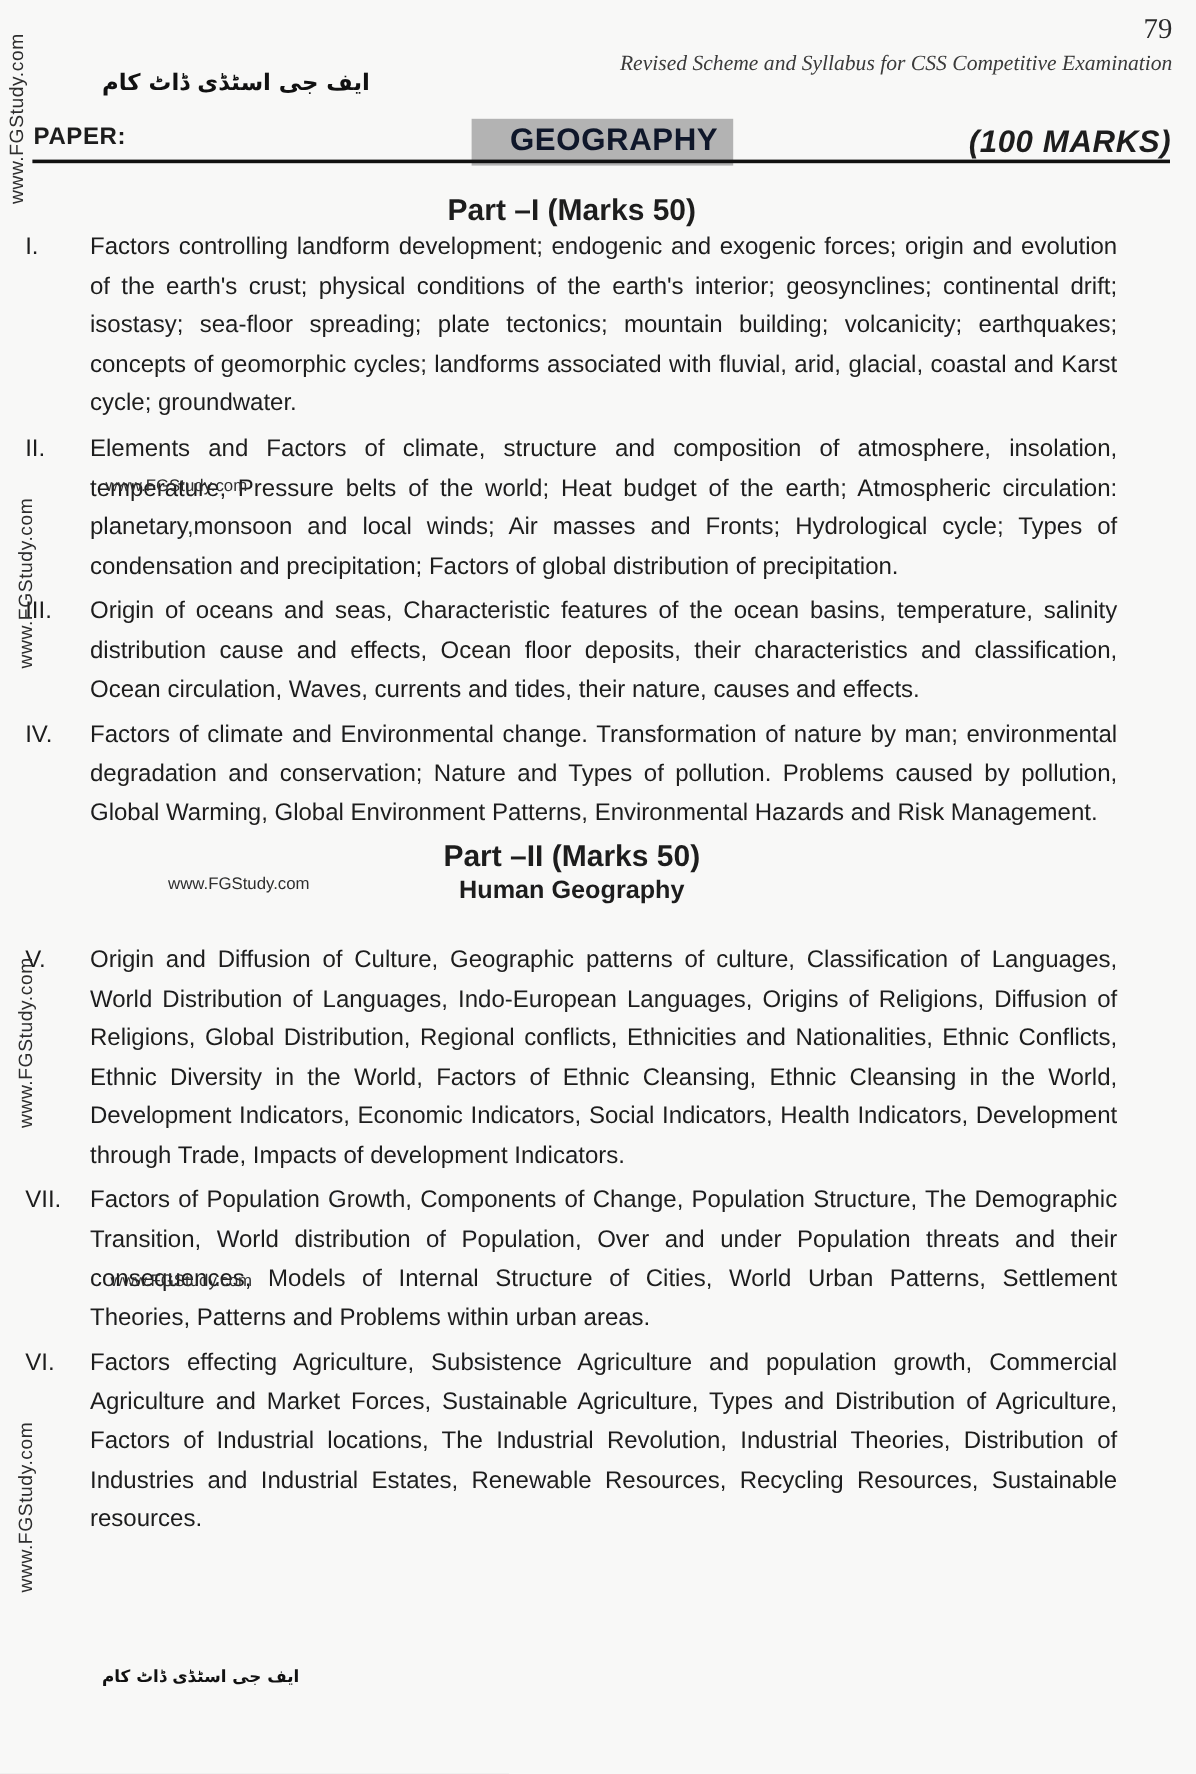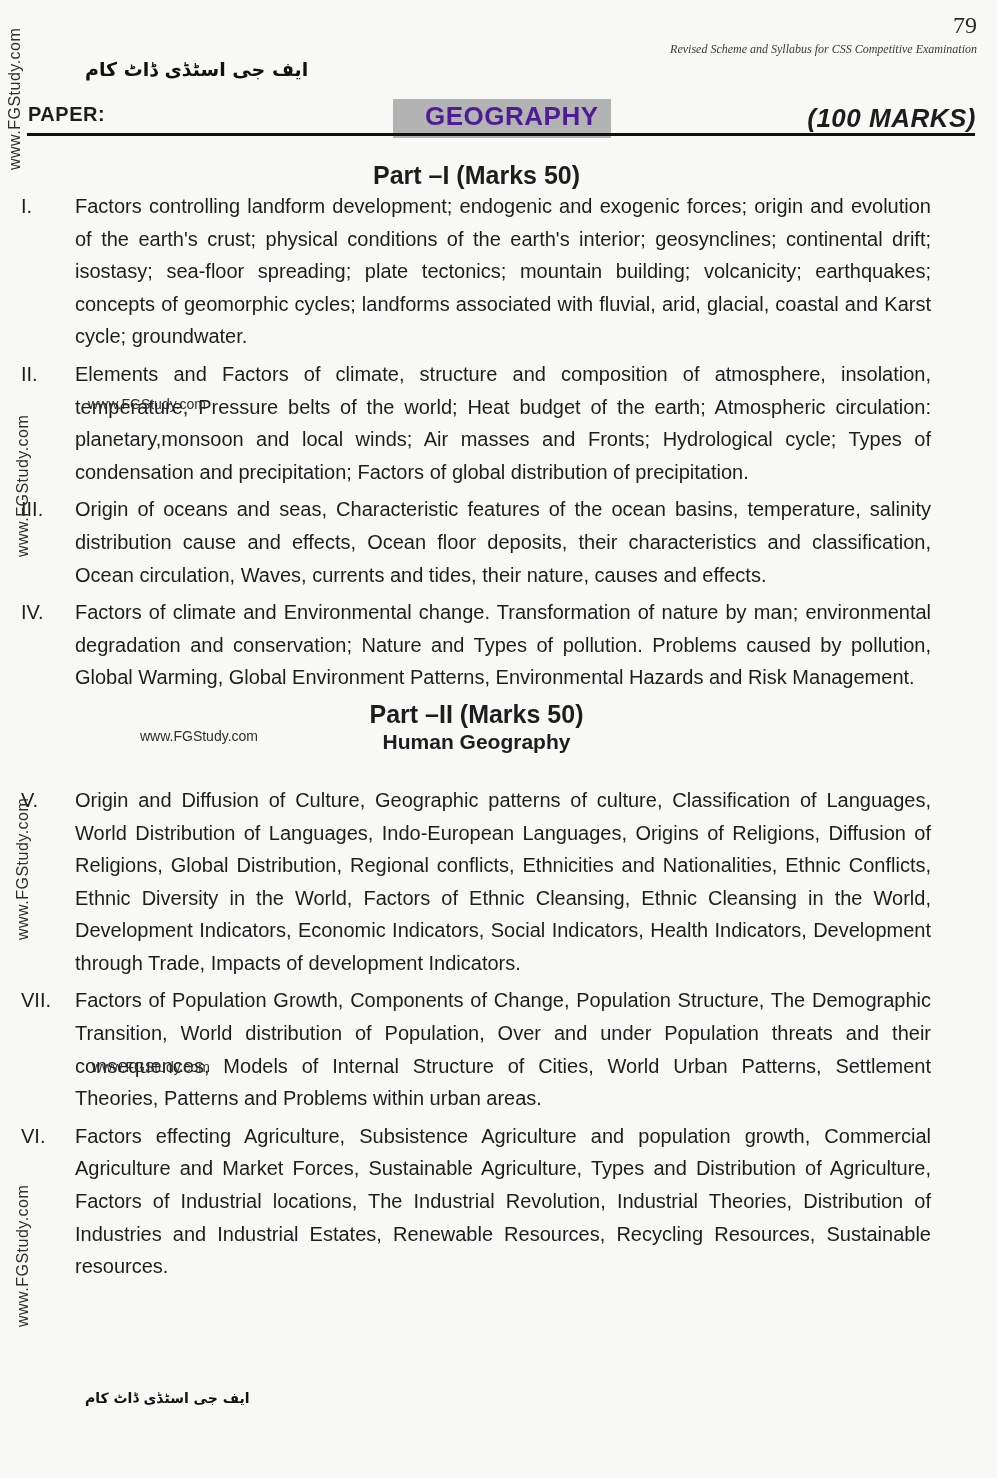--- a/index.html
+++ b/index.html
@@ -25,21 +25,21 @@
     font-family: "Liberation Serif", serif;
     font-size: 24px;
     color: #2b2b2b;
   }
   .header-italic {
     position: absolute;
     top: 42px;
     right: 20px;
     font-family: "Liberation Serif", serif;
     font-style: italic;
-    font-size: 12px;
+    font-size: 18px;
     color: #3a3a3a;
     white-space: nowrap;
   }
   .urdu-top {
     position: absolute;
     top: 58px;
     left: 85px;
     font-family: "DejaVu Sans", sans-serif;
     font-size: 19px;
     font-weight: bold;
@@ -167,21 +167,21 @@
   <div class="vwm" style="left:14px; top:557px;">www.FGStudy.com</div>
   <div class="vwm" style="left:14px; top:940px;">www.FGStudy.com</div>
   <div class="vwm" style="left:14px; top:1327px;">www.FGStudy.com</div>
 
   <div class="hwm" style="left:88px;  top:396px;">www.FGStudy.com</div>
   <div class="hwm" style="left:140px; top:728px;">www.FGStudy.com</div>
   <div class="hwm" style="left:92px;  top:1059px;">www.FGStudy.com</div>
   <div class="hwm-urdu" style="left:85px; top:1390px;">ایف جی اسٹڈی ڈاٹ کام</div>
 
   <div class="paper-row-label">PAPER:</div>
-  <div class="subject-highlight" id="subject-highlight" style="background: rgb(179, 179, 179); color: #4c1d95; padding-left: 32px;">GEOGRAPHY</div>
+  <div class="subject-highlight" id="subject-highlight" style="background: rgb(179, 179, 179); color: #0f172a; padding-left: 32px;">GEOGRAPHY</div>
   <div class="marks-label">(100 MARKS)</div>
   <div class="header-rule"></div>
 
   <div class="main-col">
 
     <div class="part-title">Part –I (Marks 50)</div>
 
     <div class="syll-item">
       <span class="num">I.</span>
       <span>Factors controlling landform development; endogenic and exogenic forces; origin and evolution of the earth's crust; physical conditions of the earth's interior; geosynclines; continental drift; isostasy; sea-floor spreading; plate tectonics; mountain building; volcanicity; earthquakes; concepts of geomorphic cycles; landforms associated with fluvial, arid, glacial, coastal and Karst cycle; groundwater.</span>

